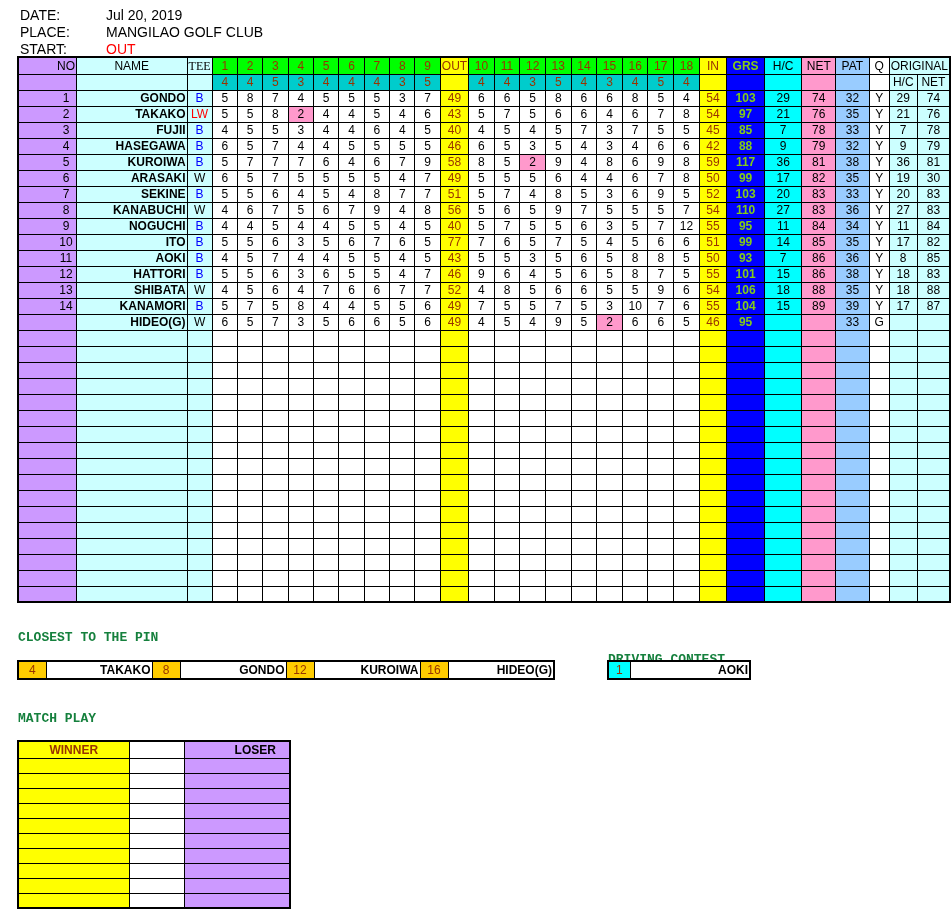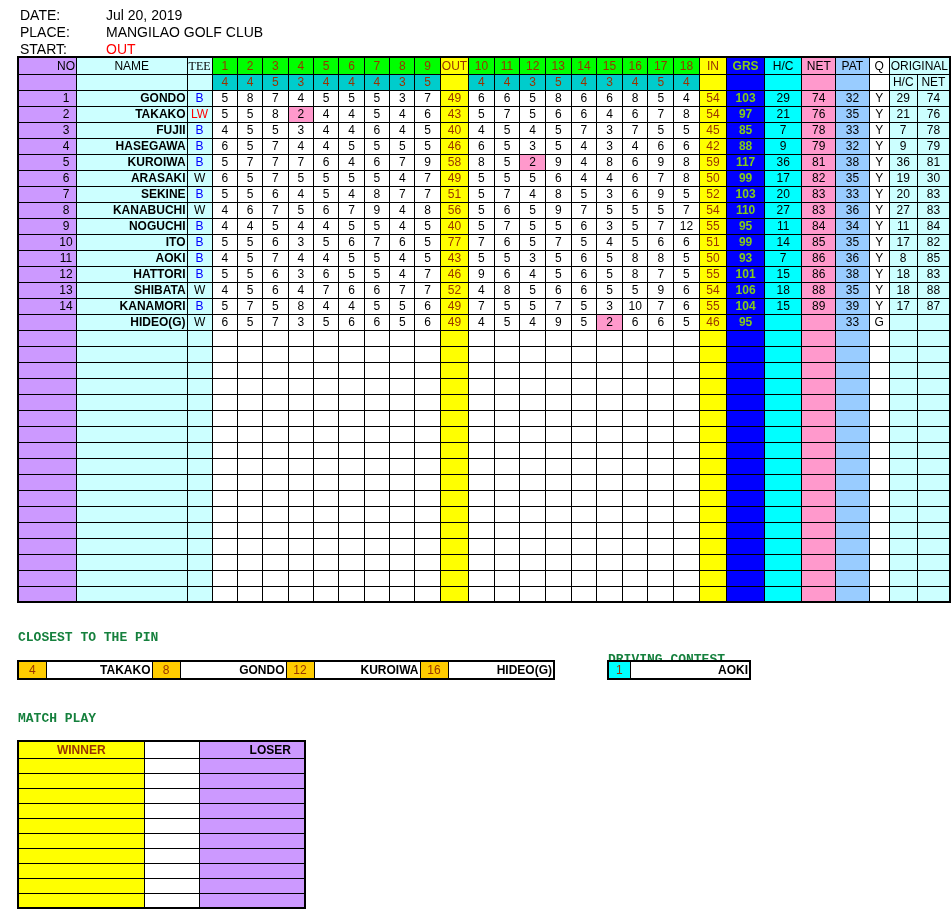--- a/index.html
+++ b/index.html
@@ -1183,21 +1183,21 @@
           <td class="c-cyan t-dred" style="width: 22px;">1</td>
           <td class="c-white name-cell" style="width: 120px;">AOKI</td>
         </tr>
       </tbody>
     </table>
 
   <div class="sec-title" style="left:18px; top:711px;">MATCH PLAY</div>
   <table class="match" id="matchTable">
       <tbody>
         <tr class="hdr">
-          <td class="c-yellow" style="width: 126px;">WINNER</td>
+          <td class="c-yellow" style="width: 111px;">WINNER</td>
           <td class="c-white" style="width: 55px;"></td>
           <td class="c-purple" style="width: 106px;">LOSER</td>
         </tr>
         <tr>
           <td class="c-yellow"></td>
           <td class="c-white"></td>
           <td class="c-purple"></td>
         </tr>
         <tr>
           <td class="c-yellow"></td>

